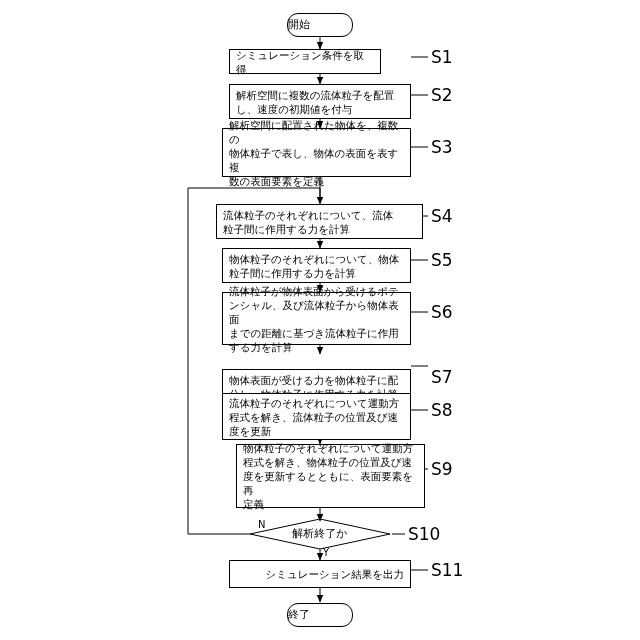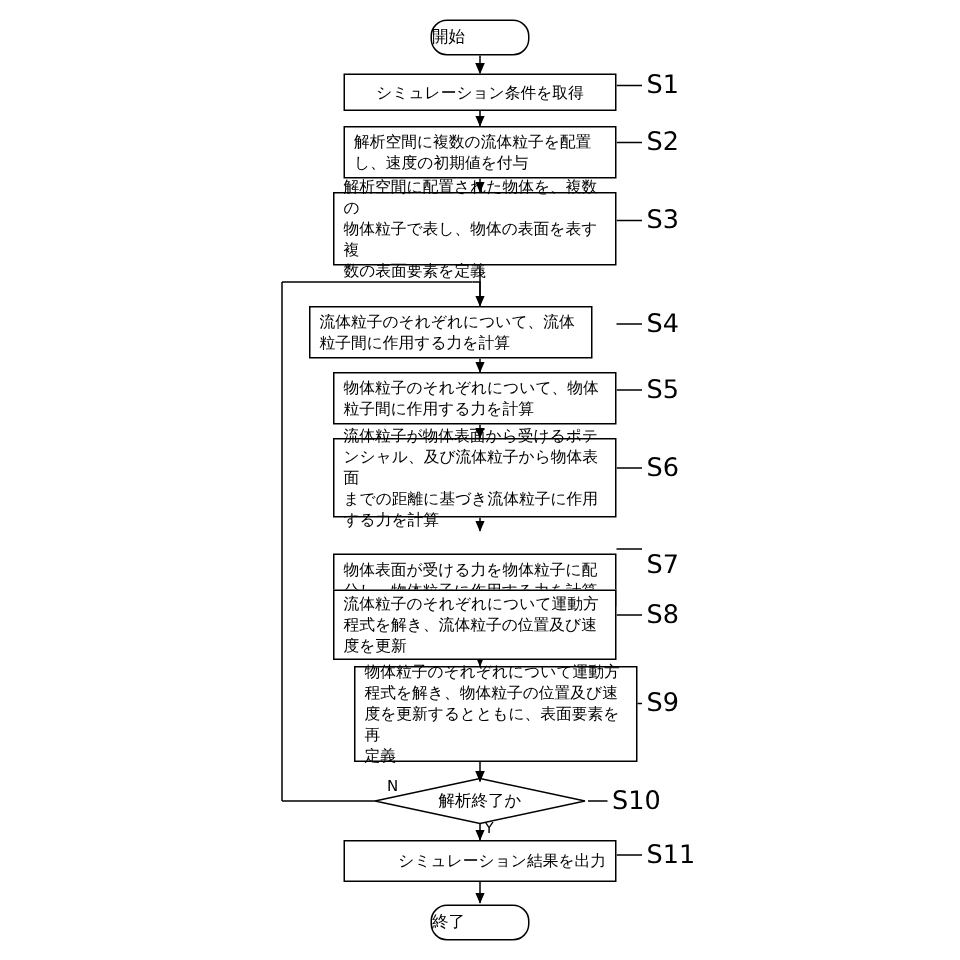--- a/index.html
+++ b/index.html
@@ -126,33 +126,33 @@
 </svg>
 
 <div class="terminal" style="left:287px; top:13px; width:66px; height:24px;">
   <span>開始</span>
 </div>
 
 <div class="terminal" style="left:287px; top:603px; width:66px; height:24px;">
   <span>終了</span>
 </div>
 
-<div class="node" style="left:229px; top:49px; width:182px; height:25px; justify-content:center;">
+<div class="node" style="left:229px; top:49px; width:152px; height:25px; justify-content:center;">
   <span>シミュレーション条件を取得</span>
 </div>
 <div class="node" style="left:229px; top:84px; width:182px; height:35px;">
   <span>解析空間に複数の流体粒子を配置
 し、速度の初期値を付与</span>
 </div>
 <div class="node" style="left:222px; top:128px; width:189px; height:49px;">
   <span>解析空間に配置された物体を、複数の
 物体粒子で表し、物体の表面を表す複
 数の表面要素を定義</span>
 </div>
-<div class="node" style="left:206px; top:204px; width:189px; height:35px;">
+<div class="node" style="left:216px; top:204px; width:207px; height:35px;">
   <span>流体粒子のそれぞれについて、流体
 粒子間に作用する力を計算</span>
 </div>
 <div class="node" style="left:222px; top:248px; width:189px; height:35px;">
   <span>物体粒子のそれぞれについて、物体
 粒子間に作用する力を計算</span>
 </div>
 <div class="node" style="left:222px; top:292px; width:189px; height:53px;">
   <span>流体粒子が物体表面から受けるポテ
 ンシャル、及び流体粒子から物体表面

